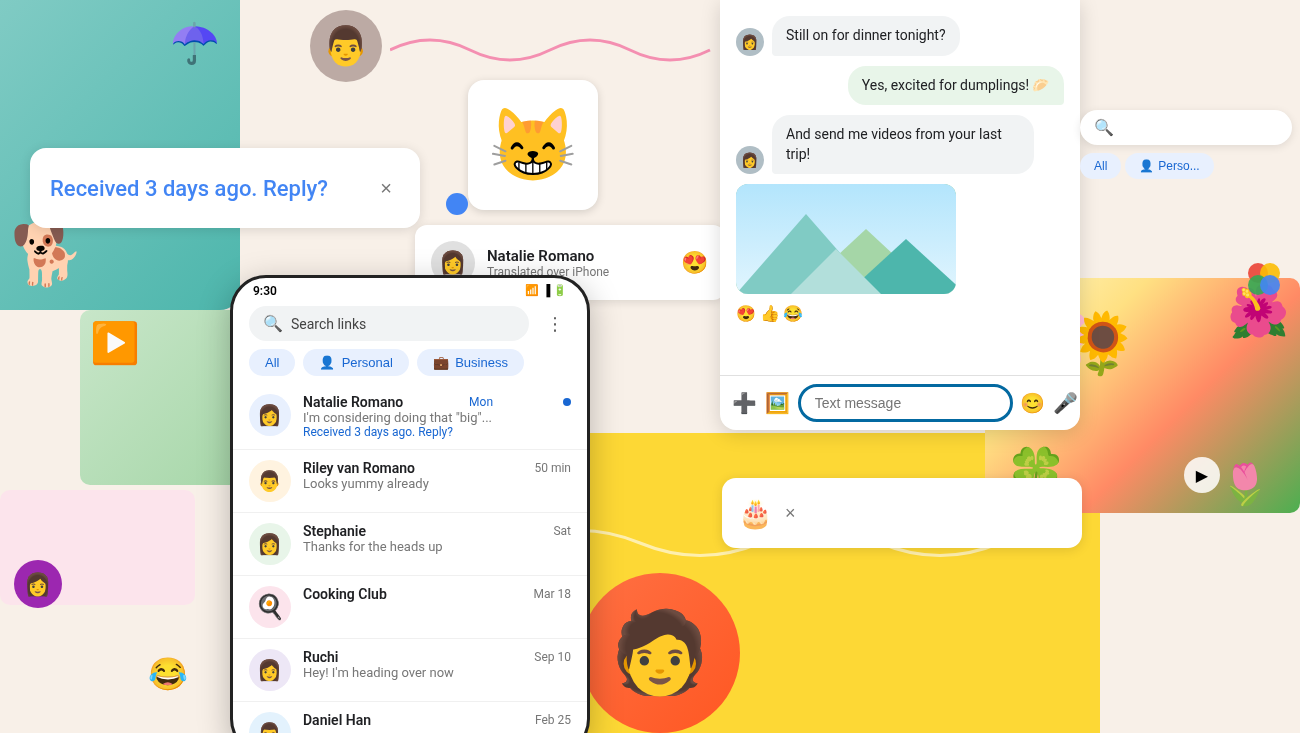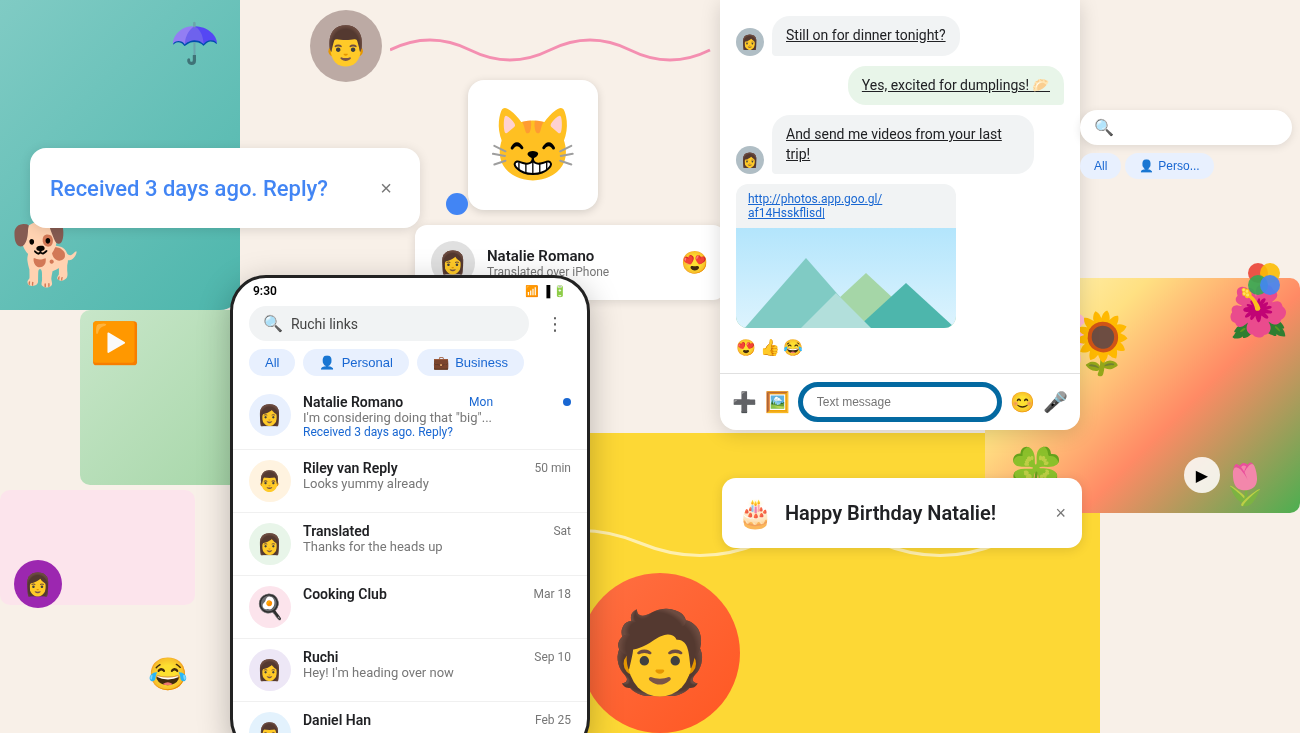--- a/index.html
+++ b/index.html
@@ -184,21 +184,21 @@
       background: #fff;
       border-radius: 36px;
       z-index: 4;
       box-shadow: 0 8px 32px rgba(0,0,0,0.25);
       overflow: hidden;
       border: 3px solid #222;
     }
     .phone-status-bar {
       display: flex;
       justify-content: space-between;
-      align-items: center;
+      align-items: flex-start;
       padding: 6px 20px 0;
       font-size: 12px;
       font-weight: 600;
     }
     .phone-status-icons {
       display: flex;
       gap: 3px;
       align-items: center;
       font-size: 11px;
     }
@@ -319,21 +319,20 @@
       display: flex;
       flex-direction: column;
       gap: 10px;
     }
     .msg-bubble {
       max-width: 80%;
       padding: 10px 14px;
       border-radius: 18px;
       font-size: 14px;
       line-height: 1.4;
-      text-decoration: underline;
     }
     .msg-incoming {
       background: #F1F3F4;
       color: #202124;
       align-self: flex-start;
       border-bottom-left-radius: 4px;
     }
     .msg-outgoing {
       background: #E8F5E9;
       color: #202124;
@@ -393,23 +392,23 @@
     }
     .chat-input-icons {
       display: flex;
       gap: 8px;
       font-size: 20px;
       color: #555;
     }
     .chat-text-input {
       flex: 1;
       padding: 8px 14px;
-      border: 5px solid #0369a1;
+      border: 3px solid #0369a1;
       border-radius: 24px;
-      font-size: 12px;
+      font-size: 14px;
       color: #aaa;
       background: white;
       outline: none;
     }
     .chat-mic { font-size: 20px; color: #555; }
 
     
     .birthday-card {
       position: absolute;
       bottom: 185px;
@@ -645,21 +644,21 @@
     <div class="phone-status-icons">
       <span>📶</span>
       <span>▐</span>
       <span>🔋</span>
     </div>
   </div>
 
   <div class="phone-header">
     <div class="search-bar">
       <span>🔍</span>
-      <span class="search-bar-text">Ruchi links</span>
+      <span class="search-bar-text">Search links</span>
     </div>
     <div class="more-btn">⋮</div>
   </div>
 
   <div class="tabs-bar">
     <button class="tab-btn tab-all">All</button>
     <button class="tab-btn tab-personal">
       <span>👤</span>Personal
     </button>
     <button class="tab-btn tab-business">
@@ -683,34 +682,34 @@
         <div class="conv-reply">Received 3 days ago. Reply?</div>
       </div>
     </div>
 
     <div class="conv-item">
       <div class="conv-avatar" style="background:#FFF3E0;">
         <span>👨</span>
       </div>
       <div class="conv-content">
         <div class="conv-header">
-          <span class="conv-name">Riley van Reply</span>
+          <span class="conv-name">Riley van Romano</span>
           <span class="conv-time">50 min</span>
         </div>
         <div class="conv-msg">Looks yummy already</div>
       </div>
     </div>
 
     <div class="conv-item">
       <div class="conv-avatar" style="background:#E8F5E9;">
         <span>👩</span>
       </div>
       <div class="conv-content">
         <div class="conv-header">
-          <span class="conv-name">Translated</span>
+          <span class="conv-name">Stephanie</span>
           <span class="conv-time">Sat</span>
         </div>
         <div class="conv-msg">Thanks for the heads up</div>
       </div>
     </div>
 
     <div class="conv-item">
       <div class="conv-avatar" style="background:#FCE4EC;font-size:24px;">
         <span>🍳</span>
       </div>
@@ -761,23 +760,20 @@
     <div class="msg-bubble msg-outgoing">
       <span>Yes, excited for dumplings! 🥟</span>
     </div>
 
     <div class="msg-with-avatar">
       <div class="msg-avatar-sm">👩</div>
       <div class="msg-bubble msg-incoming">And send me videos from your last trip!</div>
     </div>
 
     <div class="msg-link-card">
-      <div class="msg-link-url">
-        http://photos.app.goo.gl/<br>af14Hsskflisd|
-      </div>
       <div class="msg-link-image">
         <svg class="mountain-svg" viewBox="0 0 220 110" xmlns="http://www.w3.org/2000/svg">
           <defs>
             <linearGradient id="sky" x1="0" y1="0" x2="0" y2="1">
               <stop offset="0%" stop-color="#B3E5FC"></stop>
               <stop offset="100%" stop-color="#E1F5FE"></stop>
             </linearGradient>
           </defs>
           <rect width="220" height="110" fill="url(#sky)"></rect>
           <polygon points="0,110 70,30 140,110" fill="#80CBC4"></polygon>
@@ -823,21 +819,20 @@
   <svg width="48" height="48" viewBox="0 0 48 48" xmlns="http://www.w3.org/2000/svg">
     <circle cx="18" cy="18" r="10" fill="#EA4335" opacity="0.9"></circle>
     <circle cx="30" cy="18" r="10" fill="#FBBC05" opacity="0.9"></circle>
     <circle cx="18" cy="30" r="10" fill="#34A853" opacity="0.9"></circle>
     <circle cx="30" cy="30" r="10" fill="#4285F4" opacity="0.9"></circle>
   </svg>
 </div>
 
 <div class="birthday-card">
   <span class="birthday-emoji">🎂</span>
-  <span class="birthday-text">Happy Birthday Natalie!</span>
   <button class="birthday-close">×</button>
 </div>
 
 <div class="person-glasses">
   <span style="font-size:80px;">🧑</span>
 </div>
 
 <div class="laughing-cat">😂</div>
 
 <div class="small-avatar-left">

